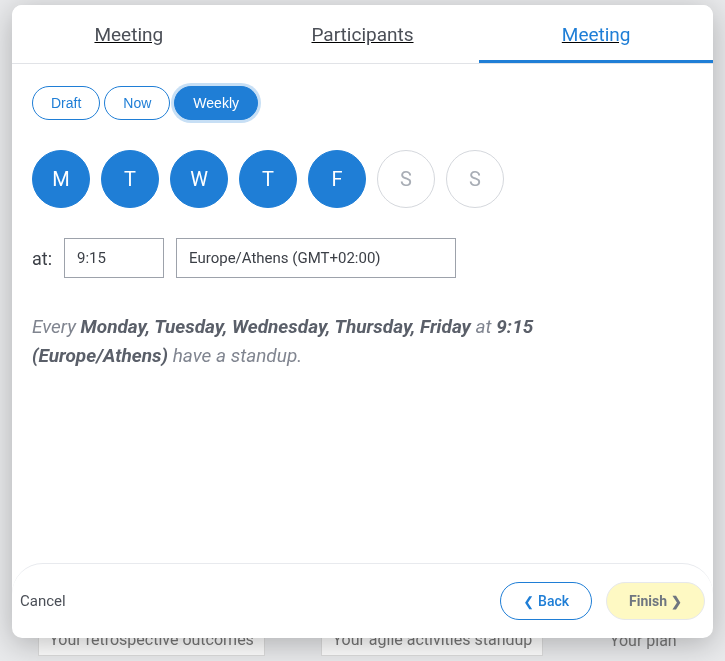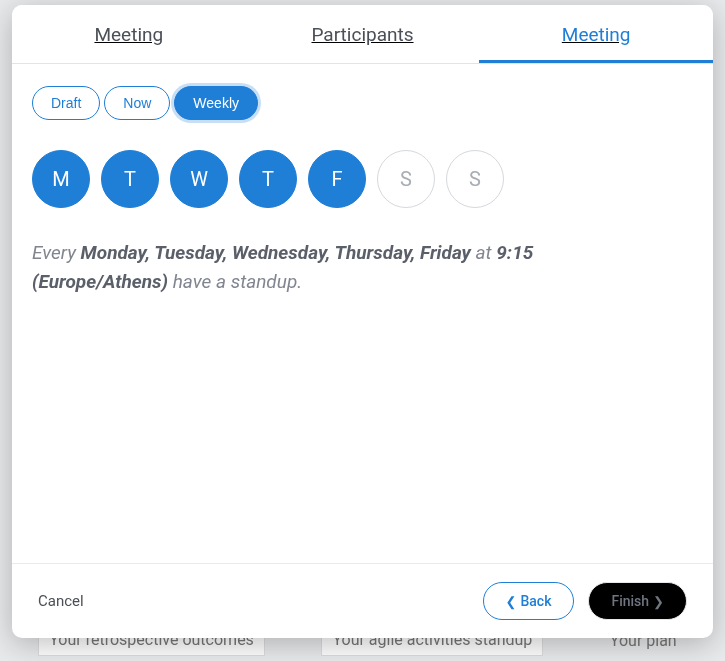--- a/index.html
+++ b/index.html
@@ -126,23 +126,24 @@
     .summary {
       font-size: 19px;
       font-style: italic;
       color: #808590;
       line-height: 1.55;
       max-width: 620px;
     }
     .summary .b { font-weight: 700; color: #5a5f69; text-align: right; }
     .modal-footer {
       border-top: 1px solid #e8eaee;
-      padding: 18px 26px;
+      padding: 18px 8px;
       display: flex;
       align-items: center;
+      border-radius: 31px;
     }
     .cancel {
       color: #4b4f57;
       font-size: 15px;
       cursor: pointer;
       background: none;
       border: none;
       font-family: inherit;
     }
     .spacer { flex: 1; }
@@ -157,23 +158,24 @@
       gap: 4px;
       font-family: inherit;
     }
     .btn.back {
       background: #fff;
       border: 1.5px solid #1f7ed6;
       color: #1f7ed6;
       margin-right: 14px;
     }
     .btn.finish {
-      background: #000000;
+      background: #fef9c3;
       border: 1px solid #e6e8eb;
       color: #6f7680;
+      font-weight: bold;
     }
     .chev { font-size: 13px; line-height: 1; }
   </style>
 </head>
 <body>
 
 <div class="backdrop">
   <div class="bg-box">Your retrospective outcomes</div>
   <div class="bg-box">Your agile activities standup</div>
   <div class="bg-box" style="border:none;background:none;">Your plan</div>
@@ -199,20 +201,25 @@
     <div class="day-row">
       <div class="day sel">M</div>
       <div class="day sel">T</div>
       <div class="day sel">W</div>
       <div class="day sel">T</div>
       <div class="day sel">F</div>
       <div class="day">S</div>
       <div class="day">S</div>
     </div>
 
+    <div class="time-row">
+      <span class="time-label">at:</span>
+      <input class="input time" value="9:15" style="">
+      <input class="input tz" value="Europe/Athens (GMT+02:00)" style="">
+    </div>
 
     <div class="summary">
       <span>Every </span><span class="b">Monday, Tuesday, Wednesday, Thursday, Friday</span><span> at </span><span class="b">9:15 (Europe/Athens)</span><span> have a standup.</span>
     </div>
 
   </div>
 
   <div class="modal-footer">
     <button class="cancel">Cancel</button>
     <div class="spacer"></div>

